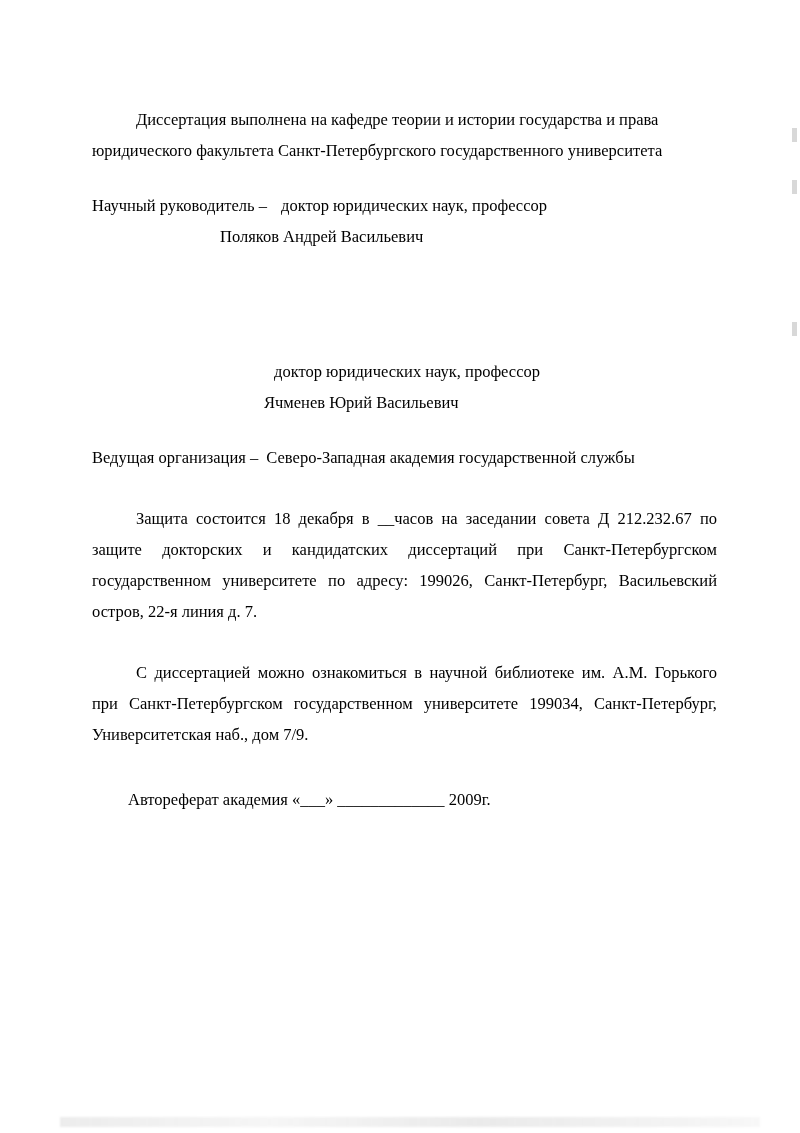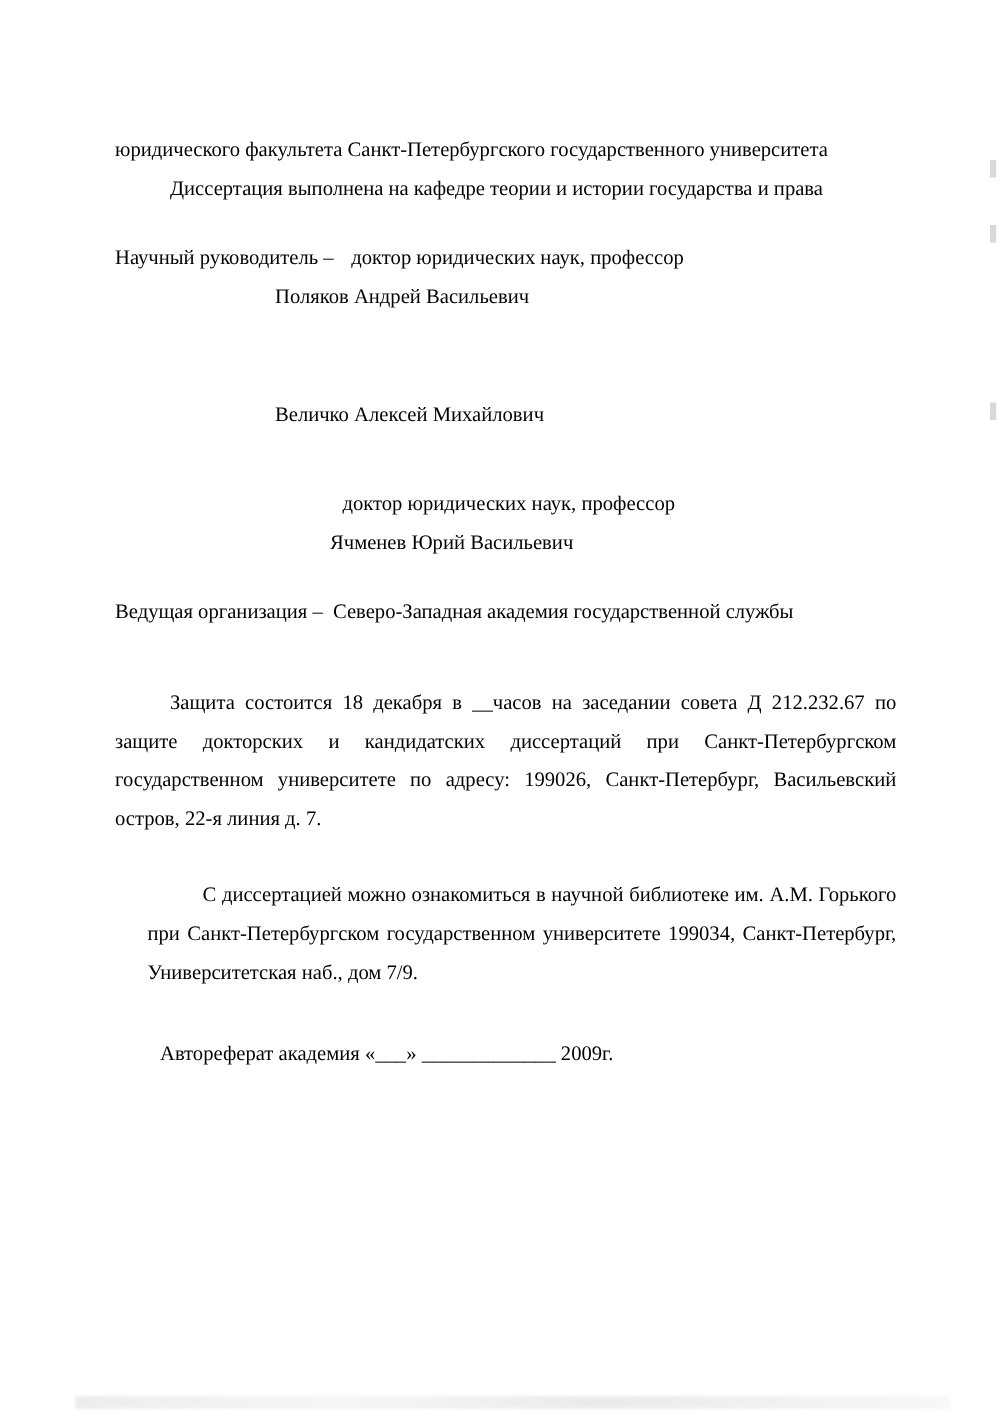--- a/index.html
+++ b/index.html
@@ -63,25 +63,24 @@
   }
 
   .defense-block p,
   .library-block p {
     font-size: 16.5px;
     line-height: 31px;
     margin: 0;
     text-align: justify;
   }
   .defense-block {
-    margin-top: 42px;
+    margin-top: 30px;
   }
   .library-block {
     margin-top: 30px;
-    margin-left: 26px;
   }
   .abstract-line {
     margin-top: 34px;
     font-size: 16.5px;
     line-height: 31px;
     padding-left: 36px;
   }
   .secretary {
     margin-top: 36px;
     position: relative;
@@ -133,35 +132,34 @@
 <body>
 
 <div class="page">
 
   <div class="edge-mark" style="top:128px;"></div>
   <div class="edge-mark" style="top:180px;"></div>
   <div class="edge-mark" style="top:322px;"></div>
 
   <div class="content">
 
+    <div class="para indent">Диссертация выполнена на кафедре теории и истории государства и права</div>
     <div class="para">юридического факультета Санкт-Петербургского государственного университета</div>
-    <div class="para indent">Диссертация выполнена на кафедре теории и истории государства и права</div>
 
     <div class="spacer-md"></div>
 
     <div class="line-row">
       <span class="bold">Научный руководитель –</span>
       <span style="padding-left:10px;">доктор юридических наук, профессор</span>
     </div>
     <div class="name-line">Поляков Андрей Васильевич</div>
 
     <div class="spacer-lg"></div>
     <div class="spacer-md"></div>
 
-    <div class="name-line">Величко Алексей Михайлович</div>
 
     <div class="spacer-lg"></div>
 
     <div class="plain-right">доктор юридических наук, профессор</div>
     <div class="name-line deep">Ячменев Юрий Васильевич</div>
 
     <div class="spacer-md"></div>
 
     <div class="line-row">
       <span class="bold">Ведущая организация –</span>

